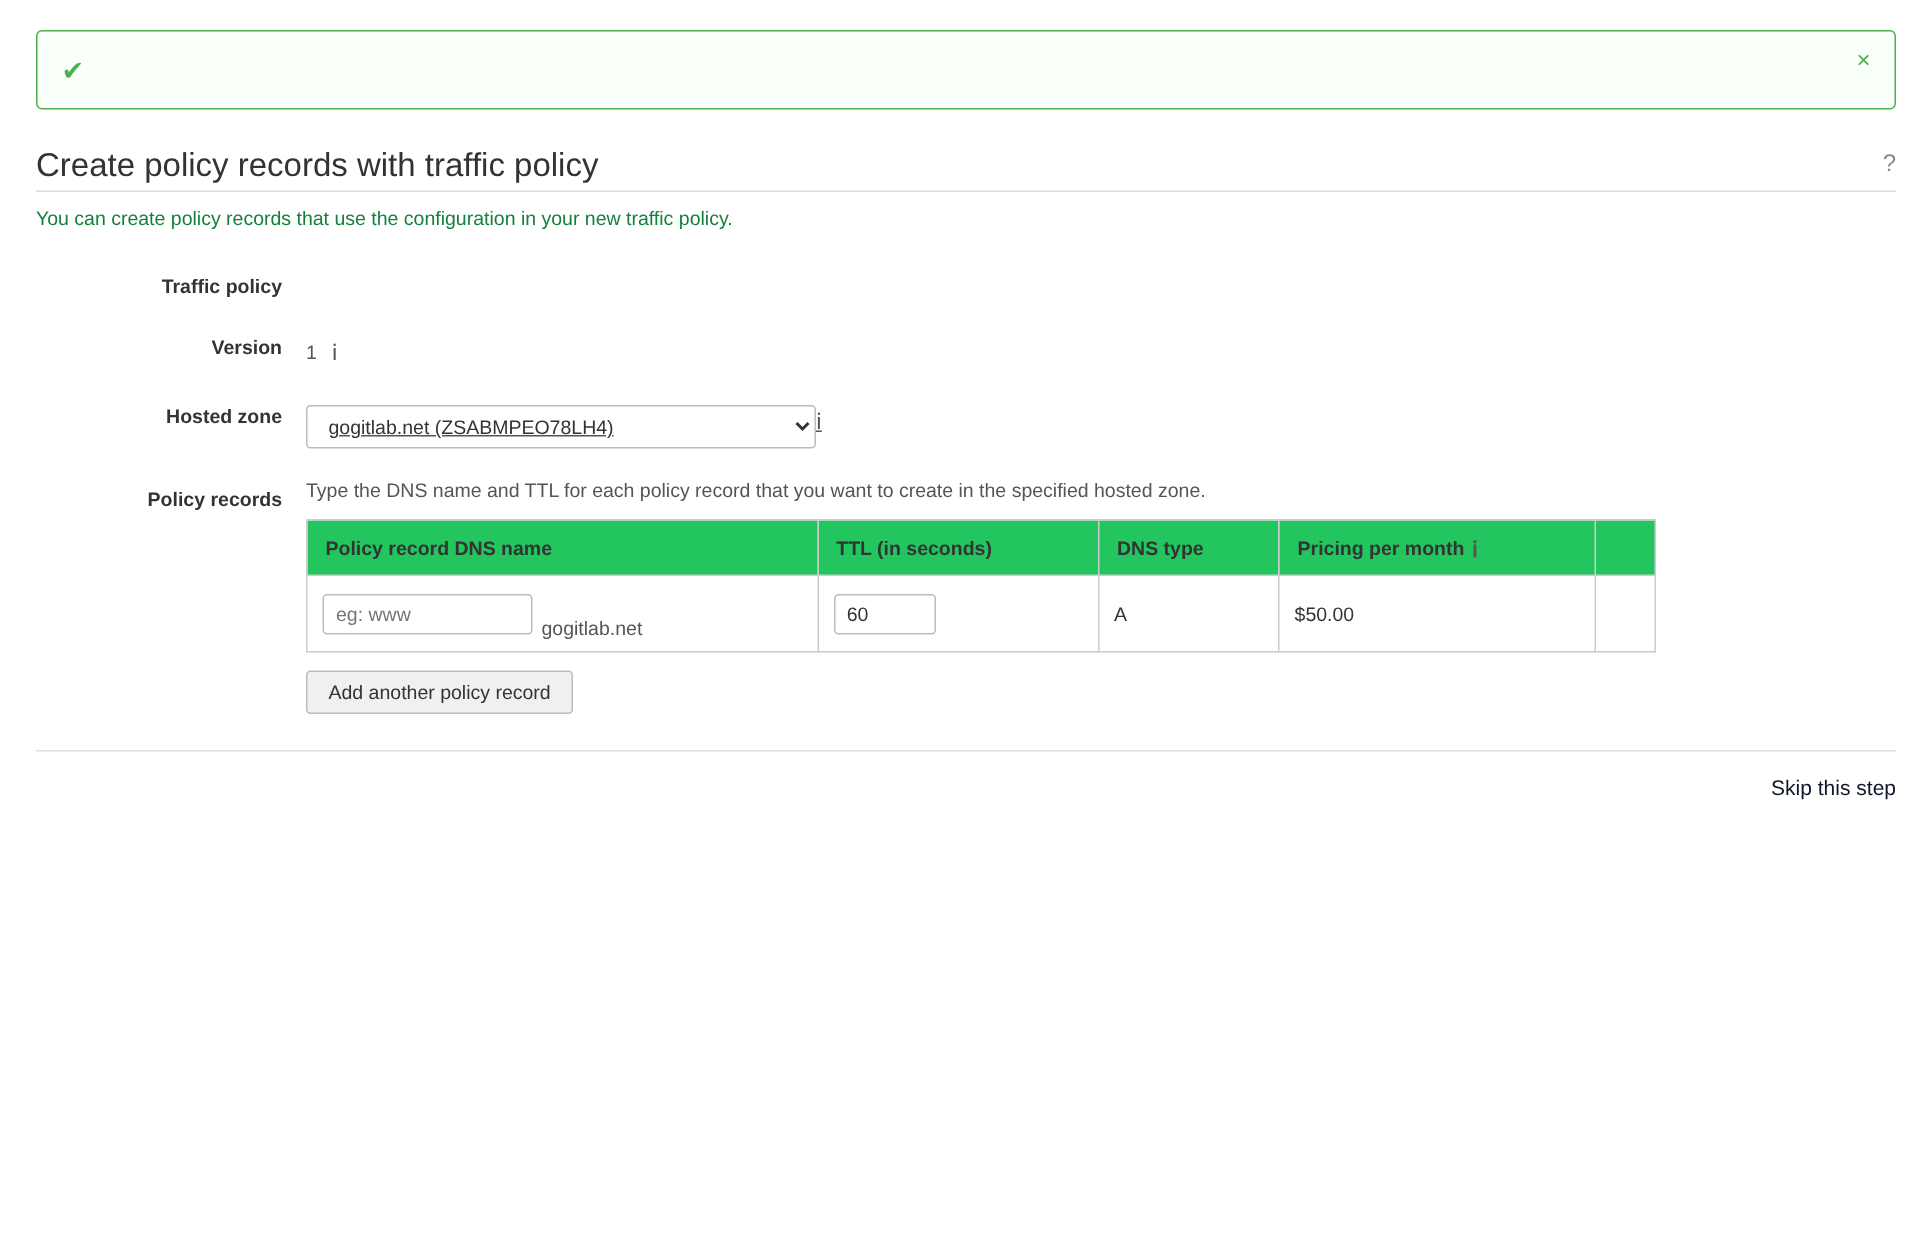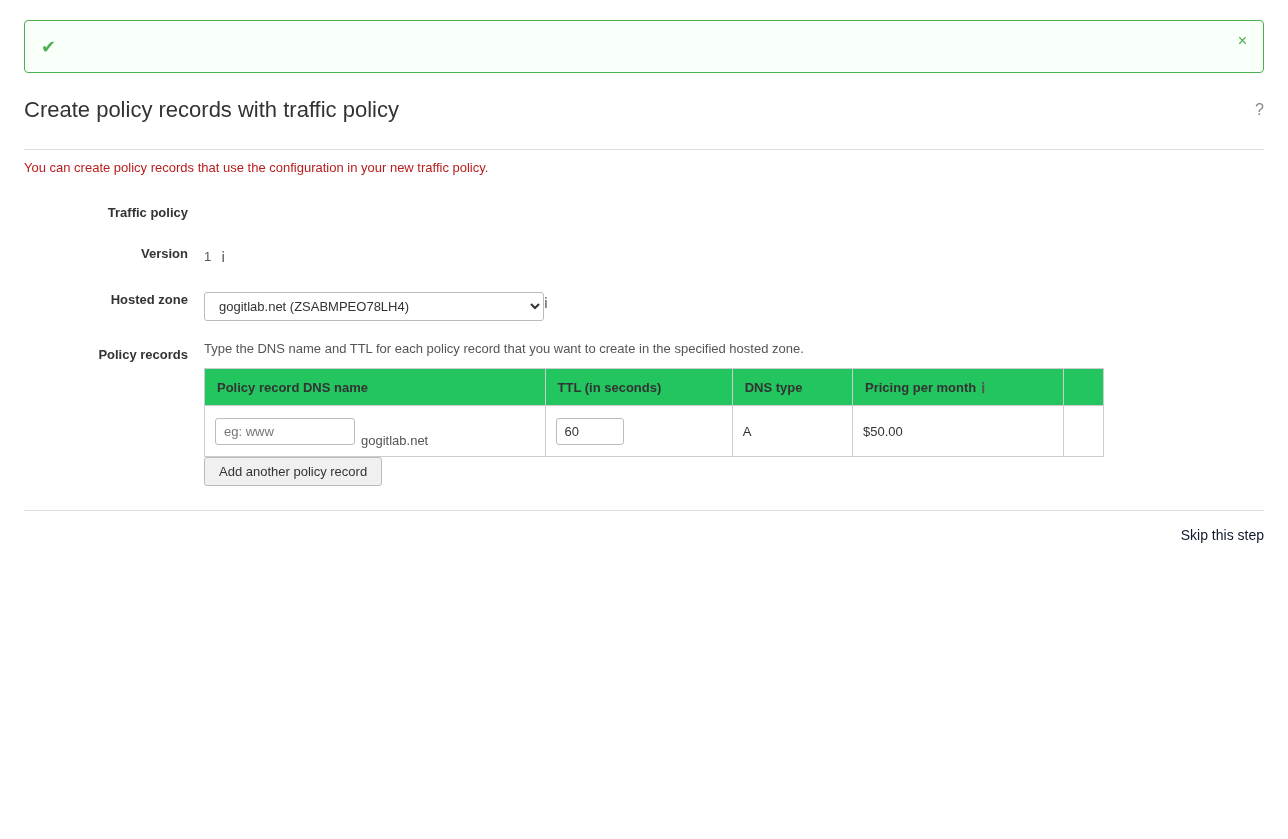--- a/index.html
+++ b/index.html
@@ -55,37 +55,37 @@
       line-height: 1;
       padding: 2px 4px;
     }
 
     
     .page-title-row {
       display: flex;
       align-items: center;
       justify-content: space-between;
       border-bottom: 1px solid #ddd;
-      padding-bottom: 26px;
+      padding-bottom: 4px;
       margin-bottom: 10px;
       gap: 16px;
     }
     .page-title {
       font-size: 22px;
       font-weight: 300;
       color: #333;
     }
     .help-icon {
       color: #888;
       font-size: 16px;
       cursor: pointer;
     }
 
     .page-description {
-      color: #b91c1c;
+      color: #15803d;
       font-size: 13px;
       margin-bottom: 24px;
     }
 
     
     .form-row {
       display: flex;
       align-items: flex-start;
       margin-bottom: 20px;
     }
@@ -115,20 +115,21 @@
     .info-icon {
       color: #555;
       font-size: 15px;
       cursor: help;
     }
 
     
     .hosted-zone-row {
       display: flex;
       align-items: flex-start;
+      text-decoration: underline;
     }
     .hosted-zone-select {
       width: 340px;
       padding: 5px 10px;
       border: 1px solid #bbb;
       border-radius: 3px;
       font-size: 13px;
       color: #333;
       background: #fff;
       cursor: pointer;
@@ -194,20 +195,21 @@
       color: #333;
     }
     .th-with-icon {
       display: flex;
       align-items: center;
       gap: 5px;
     }
 
     
     .add-another-btn {
+      margin-top: 12px;
       padding: 6px 14px;
       background: #f0f0f0;
       border: 1px solid #bbb;
       border-radius: 3px;
       font-size: 13px;
       color: #333;
       cursor: pointer;
     }
 
     

